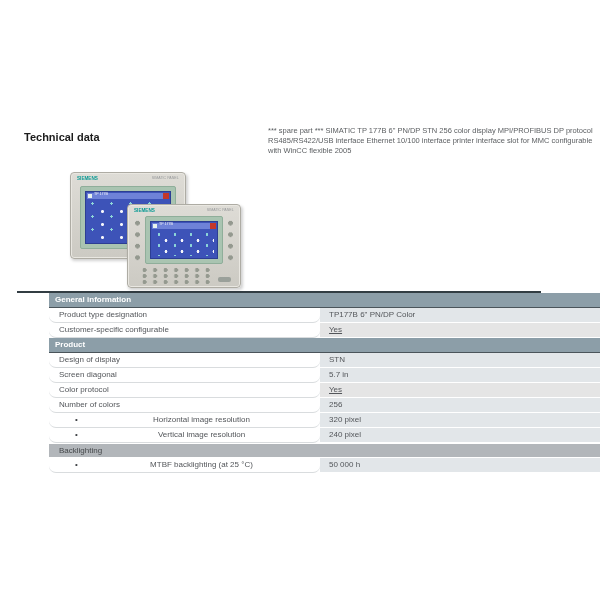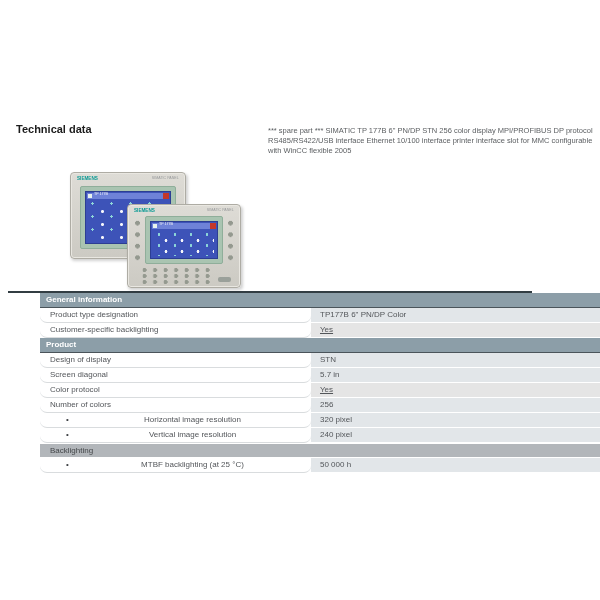--- a/index.html
+++ b/index.html
@@ -1,20 +1,20 @@
 <!DOCTYPE html>
 <html><head>
 <meta charset="utf-8">
 <style>
   html, body { margin:0; padding:0; width:600px; height:600px; overflow:hidden; background:#ffffff; }
   .page { position:relative; width:600px; height:600px; background:#ffffff;
           font-family:"Liberation Sans", sans-serif; }
 
   
-  .page-title { position:absolute; left:8px; top:115px; margin:8px;
+  .page-title { position:absolute; left:8px; top:115px; margin:16px;
                 font-size:11px; font-weight:bold; color:#1c1c1c; }
   .desc { position:absolute; left:268px; top:126px; width:330px; margin:0;
           font-size:7.5px; line-height:10px; color:#5d6063; }
 
   
   .device { position:absolute; background:linear-gradient(#dedcd6,#ccCac3);
             border:1px solid #aeaca4; border-radius:4px;
             box-shadow:1.5px 2px 3px rgba(0,0,0,.18), inset 0 0 0 1px #e9e7e1; }
   .device1 { left:70px;  top:172px; width:114px; height:85px; z-index:1; }
   .device2 { left:127px; top:204px; width:112px; height:82px; z-index:2; }
@@ -43,21 +43,21 @@
       background-image:radial-gradient(circle at 4.5px 5px, #94998f 2.2px, rgba(0,0,0,0) 2.6px);
       background-size:9px 11.5px; }
   .sidekeys.left { left:5px; } .sidekeys.right { right:5px; }
   .keygrid { position:absolute; left:13px; right:27px; bottom:3px; height:17px;
       background-image:radial-gradient(circle at 3.5px 3px, #94998f 1.8px, rgba(0,0,0,0) 2.2px);
       background-size:10.5px 6px; }
   .enterkey { position:absolute; right:9px; bottom:5px; width:13px; height:5px;
       background:#9aa09a; border-radius:2px; }
 
   
-  .spec { position:absolute; left:8px; top:291px; width:492px; border-top:2px solid #323d43;padding-left:32px; }
+  .spec { position:absolute; left:17px; top:291px; width:492px; border-top:2px solid #323d43;padding-left:32px; }
   .trow { display:flex; width:600px; height:15px; box-sizing:border-box; }
   .trow .span { width:600px; box-sizing:border-box; }
   .trow.section { background:#8c9ea8; border-bottom:1px solid #4a545a; }
   .trow.section .span { color:#ffffff; font-weight:bold; font-size:8px;
                         line-height:14px; padding-left:6px; }
   .trow.subsection { background:#b2b6ba; border-top:1px solid #ffffff; border-bottom:1px solid #ffffff; }
   .trow.subsection .span { color:#45484b; font-size:8px; line-height:13px; padding-left:10px; }
   .cell { box-sizing:border-box; font-size:8px; color:#53565a; line-height:14px; }
   .cell.label { width:271px; padding-left:10px; border-bottom:1px solid #d9dcde; position:relative;border-radius:7px; }
   .trow.bullet .cell.label { padding-left:34px;text-align:center; }
@@ -115,21 +115,21 @@
 
   <div class="spec" id="spec-table">
       <div class="trow section">
         <div class="span">General information</div>
       </div>
       <div class="trow data dark">
         <div class="cell label">Product type designation</div>
         <div class="cell value">TP177B 6" PN/DP Color</div>
       </div>
       <div class="trow data light">
-        <div class="cell label">Customer-specific backlighting</div>
+        <div class="cell label">Customer-specific configurable</div>
         <div class="cell value">Yes</div>
       </div>
       <div class="trow section">
         <div class="span">Product</div>
       </div>
       <div class="trow data dark">
         <div class="cell label">Design of display</div>
         <div class="cell value">STN</div>
       </div>
       <div class="trow data dark">

